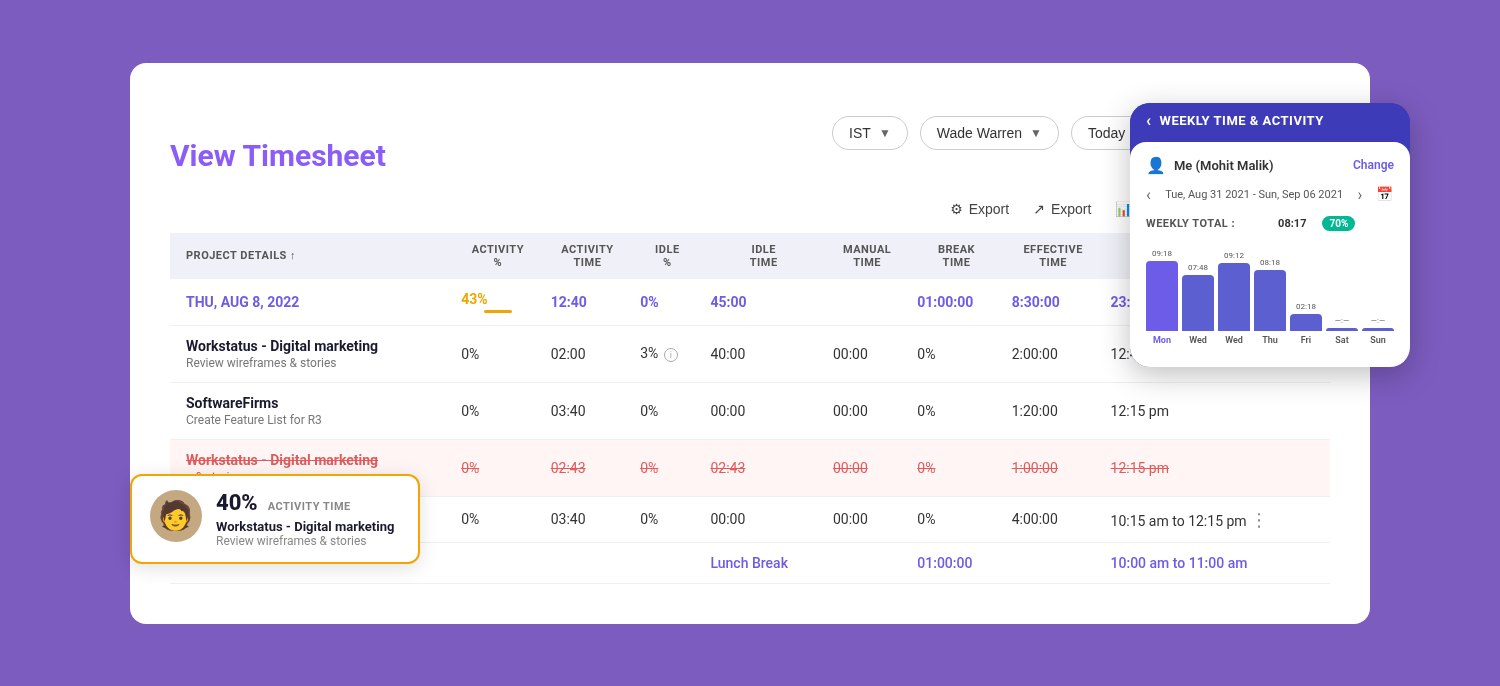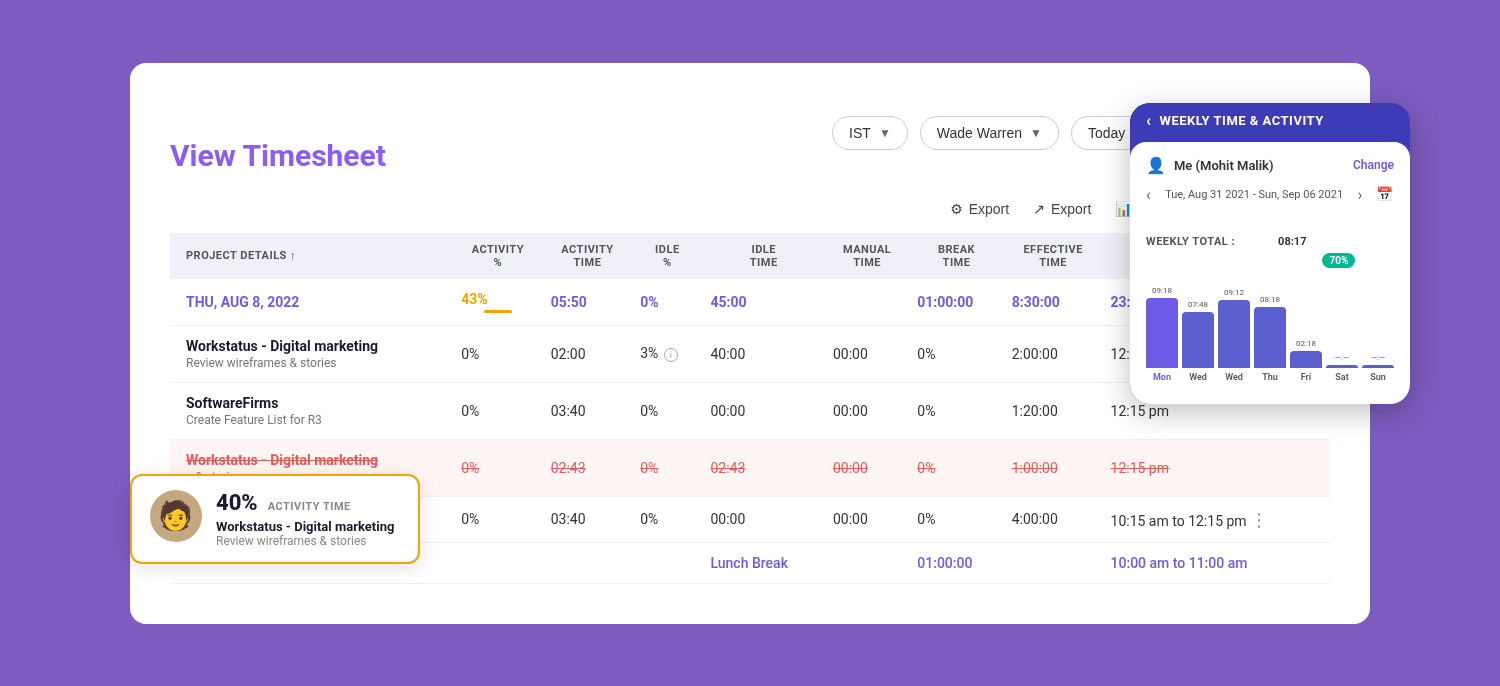--- a/index.html
+++ b/index.html
@@ -275,21 +275,20 @@
     }
     .mp-wt-label { font-size: 11px; font-weight: 700; color: #555; letter-spacing: 0.5px; }
     .mp-wt-value { font-size: 11px; font-weight: 700; color: #333; margin-left: 27px; }
     .mp-wt-badge {
       background: #00b894;
       color: white;
       font-size: 10px;
       font-weight: 700;
       padding: 2px 7px;
       border-radius: 10px;
-      margin-top: 37px;
     }
     
     .mp-chart {
       display: flex;
       align-items: flex-end;
       gap: 4px;
       height: 100px;
       margin-bottom: 8px;
     }
     .mp-bar-col {
@@ -379,21 +378,21 @@
     <tbody>
 
       <tr class="date-row">
         <td class="left">
           <span>THU, AUG 8, 2022</span>
         </td>
         <td>
           <span class="activity-pct">43%</span>
           <span class="activity-pct-bar"></span>
         </td>
-        <td>05:50</td>
+        <td>12:40</td>
         <td>0%</td>
         <td>45:00</td>
         <td></td>
         <td>01:00:00</td>
         <td>8:30:00</td>
         <td>23:59:00</td>
       </tr>
 
       <tr>
         <td class="left">

